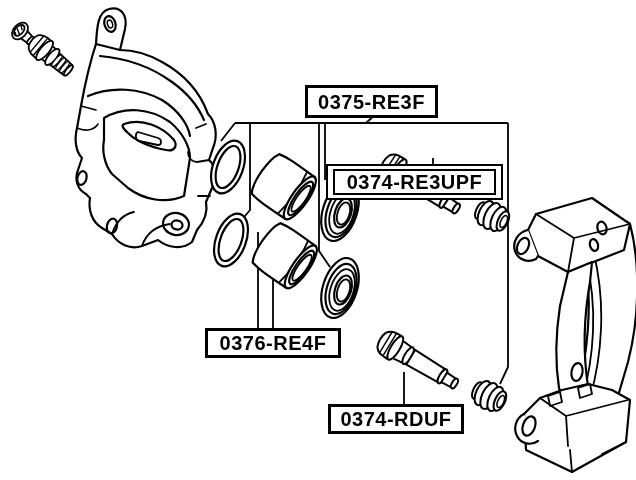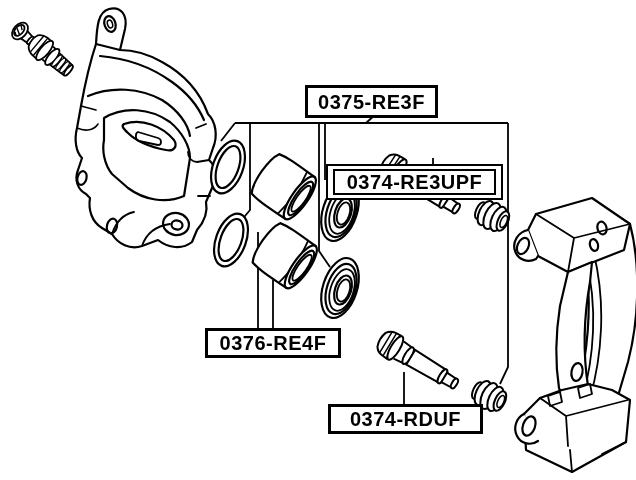--- a/index.html
+++ b/index.html
@@ -9,21 +9,21 @@
   }
   .stage svg { position:absolute; left:0; top:0; }
   .plabel {
     position:absolute; box-sizing:border-box; background:#fff;
     border:3px solid #000; display:flex; align-items:center; justify-content:center;
     font:700 20px/1 "Liberation Sans", sans-serif; color:#000; letter-spacing:0.5px;
     white-space:nowrap;
   }
   #label-0375 { left:305px; top:85px;  width:133px; height:33px; }
   #label-0376 { left:205px; top:328px; width:136px; height:30px; }
-  #label-0374rduf { left:328px; top:404px; width:155px; height:30px; }
+  #label-0374rduf { left:328px; top:404px; width:136px; height:30px; }
   #label-0374-outer {
     position:absolute; box-sizing:border-box; background:#fff;
     left:326px; top:122px; width:177px; height:36px;
     border:2px solid #000; padding:3px 5px; display:flex;margin-top:42px;
   }
   #label-0374-inner {
     flex:1; box-sizing:border-box; border:2.5px solid #000; background:#fff;
     display:flex; align-items:center; justify-content:center;
     font:700 20px/1 "Liberation Sans", sans-serif; color:#000; letter-spacing:0.5px;
     white-space:nowrap;

